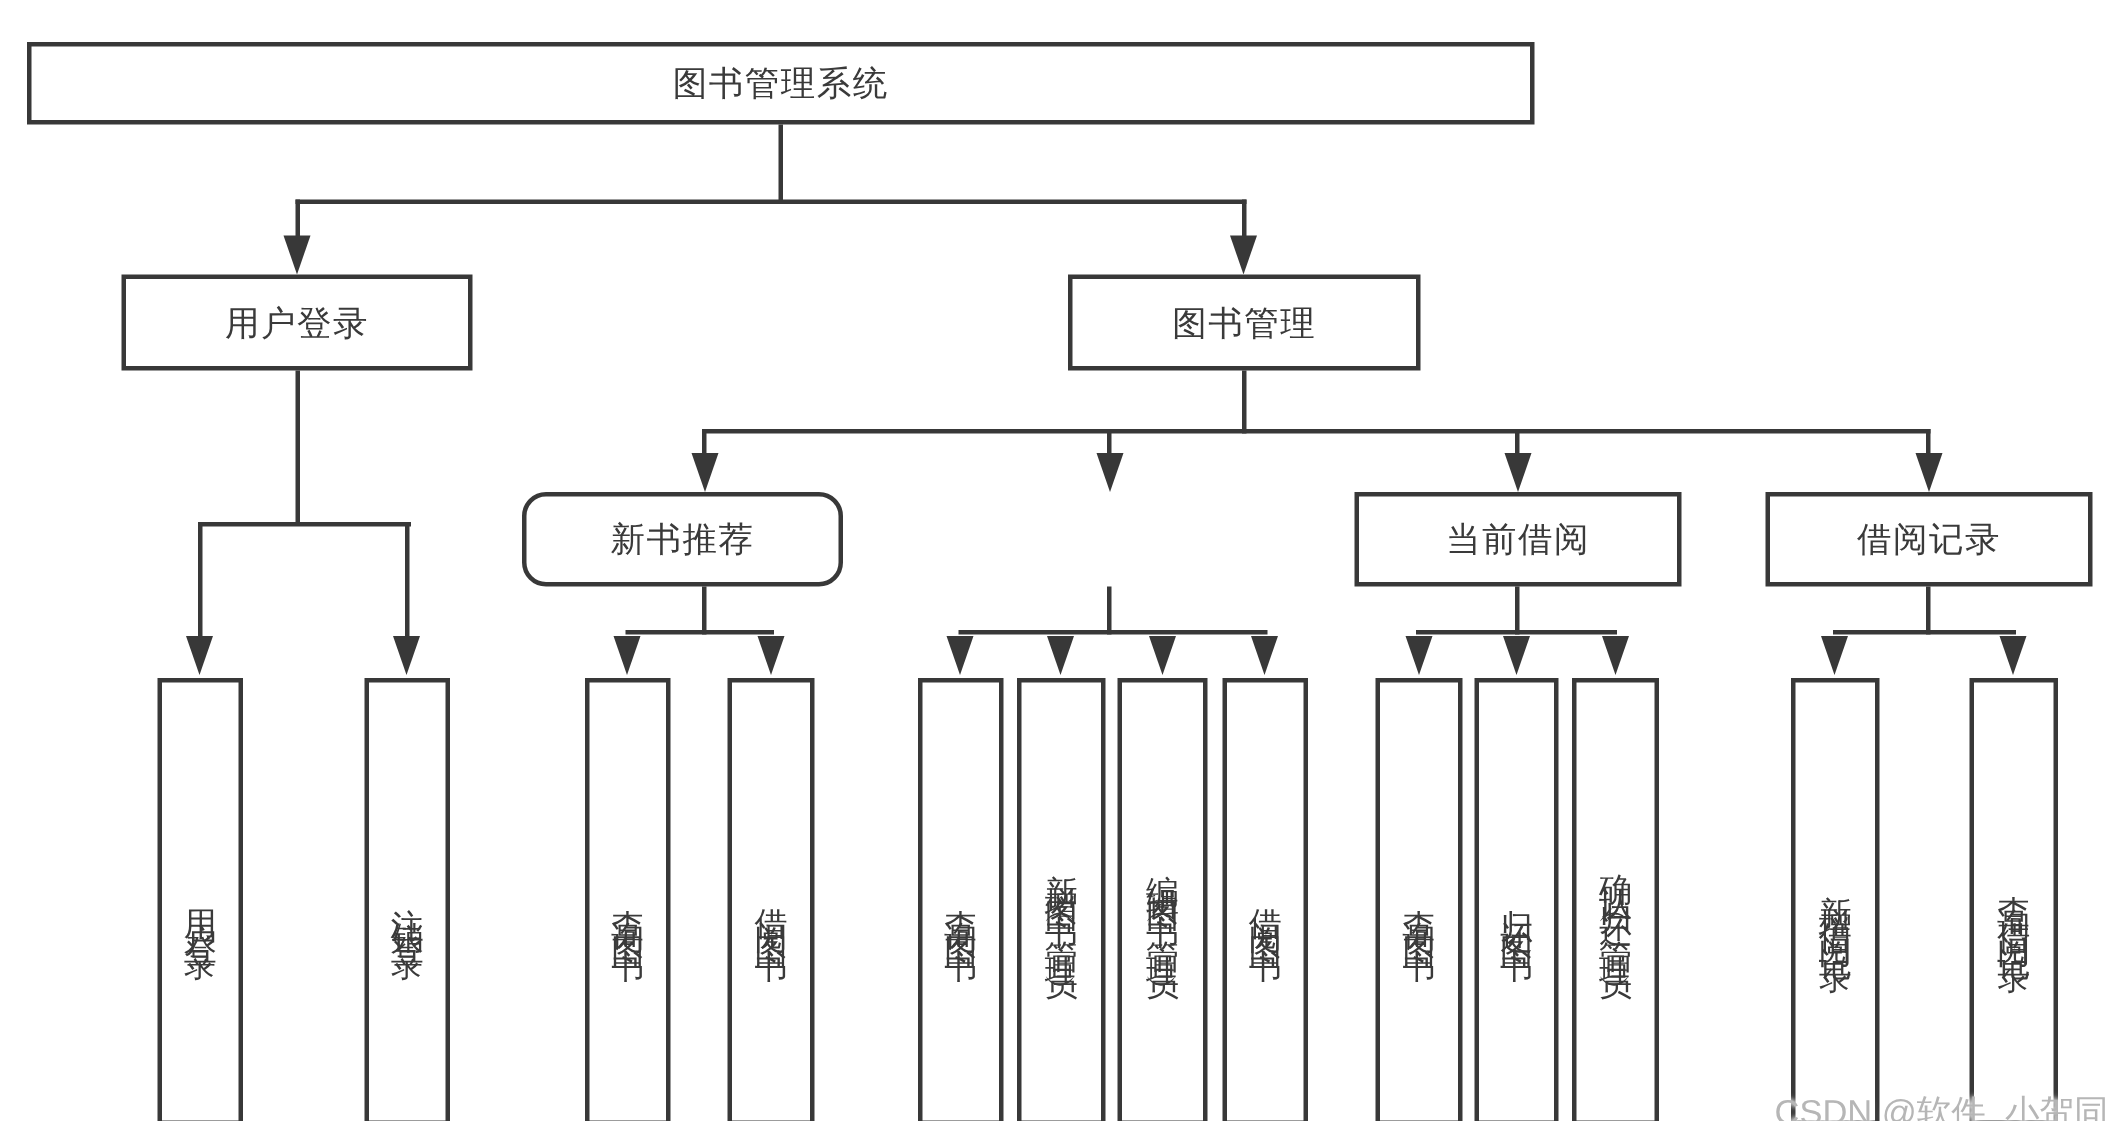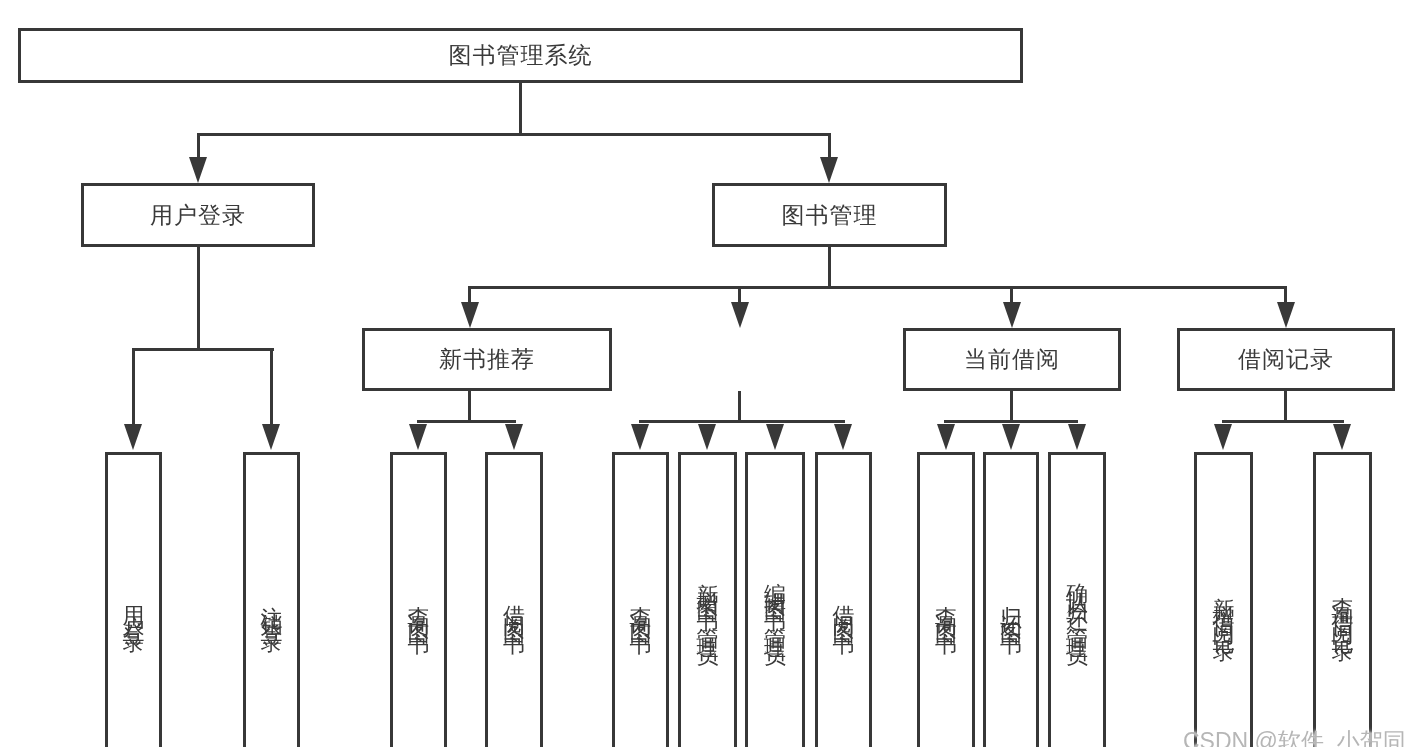--- a/index.html
+++ b/index.html
@@ -90,21 +90,21 @@
   <i class="line" style="left:468px;top:271px;width:819px;height:3px;"></i>
   <i class="line" style="left:468px;top:271px;width:3px;height:17px;"></i>
   <i class="line" style="left:738px;top:271px;width:3px;height:17px;"></i>
   <i class="line" style="left:1010px;top:271px;width:3px;height:17px;"></i>
   <i class="line" style="left:1284px;top:271px;width:3px;height:17px;"></i>
   <i class="arrow" style="left:461px;top:287px;"></i>
   <i class="arrow" style="left:731px;top:287px;"></i>
   <i class="arrow" style="left:1003px;top:287px;"></i>
   <i class="arrow" style="left:1277px;top:287px;"></i>
 
-  <div class="box" style="left:362px;top:313px;width:250px;height:63px;">
+  <div class="box" style="left:348px;top:313px;width:214px;height:63px;border-radius:16px;">
     <span class="hlabel">新书推荐</span>
   </div>
   <div class="box" style="left:903px;top:313px;width:218px;height:63px;">
     <span class="hlabel">当前借阅</span>
   </div>
   <div class="box" style="left:1177px;top:313px;width:218px;height:63px;">
     <span class="hlabel">借阅记录</span>
   </div>
 
   <i class="line" style="left:468px;top:376px;width:3px;height:32px;"></i>

